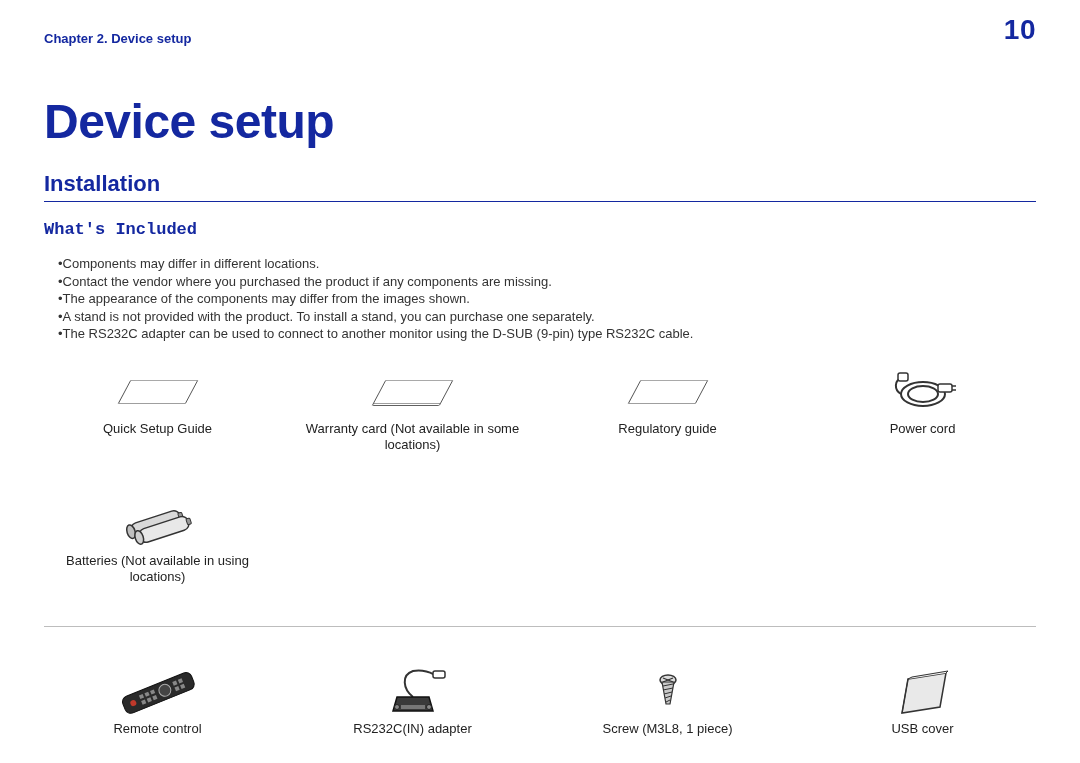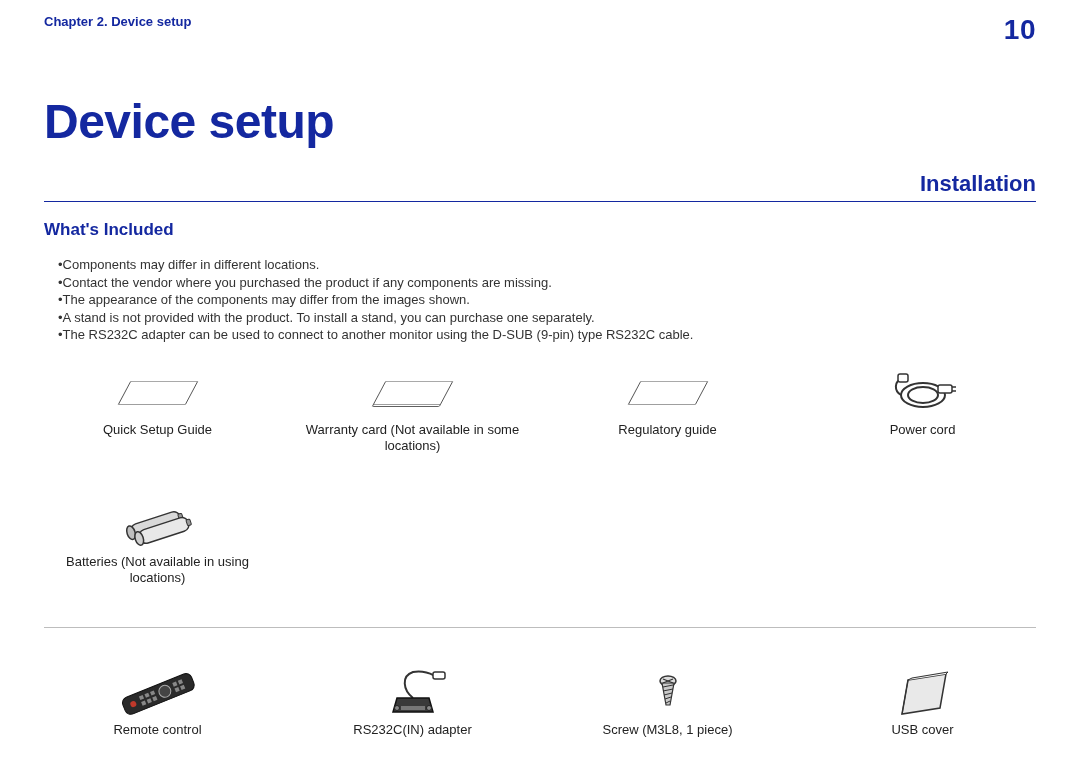--- a/index.html
+++ b/index.html
@@ -1,24 +1,24 @@
 <!DOCTYPE html>
 <html><head>
 <meta charset="utf-8">
 <style>
   * { box-sizing: border-box; margin: 0; padding: 0; }
   html, body { width: 1080px; height: 763px; background: #fff; font-family: "Segoe UI", Arial, sans-serif; color: #2b2b2b; }
   .page { padding: 14px 44px 0 44px; }
-  .header-row { display: flex; justify-content: space-between; align-items: flex-start; }
+  .header-row { display: flex; justify-content: space-between; align-items: flex-end; }
   .chapter-label { color: #1428a0; font-size: 13px; font-weight: 600; }
   .page-number { color: #1428a0; font-size: 28px; font-weight: 700; letter-spacing: 0.5px; }
   .chapter-title { color: #1428a0; font-size: 48px; font-weight: 700; margin-top: 48px; letter-spacing: -0.5px; }
-  .h2 { color: #1428a0; font-size: 22px; font-weight: 700; margin-top: 22px; text-align: right; }
+  .h2 { color: #1428a0; font-size: 22px; font-weight: 700; margin-top: 22px; }
   .hr-blue { border: none; border-top: 1px solid #1428a0; margin-top: 4px; }
-  .h3 { color: #1428a0; font-size: 17px; font-weight: 700; margin-top: 18px; }
+  .h3 { color: #1428a0; font-size: 17px; font-weight: 700; margin-top: 18px; font-family: Liberation Mono, monospace; }
   ul.bullets { list-style: none; margin-top: 16px; }
   ul.bullets li { font-size: 13px; color: #333; line-height: 1.35; padding-left: 14px; position: relative; }
   ul.bullets li::before { content: "•"; position: absolute left: 0; left:0; color:#333; }
   .grid { display: grid; grid-template-columns: repeat(4, 1fr); margin-top: 16px; column-gap: 10px; row-gap: 0; gap: 28px; }
   .cell { text-align: center; padding: 6px 4px 10px 4px; }
   .icon-wrap { height: 54px; display: flex; align-items: center; justify-content: center; }
   .cell .label { font-size: 13px; color: #222; line-height: 1.25; margin-top: 2px; }
   .grid-divider { grid-column: 1 / -1; border-top: 1px solid #bdbdbd; height: 0; margin: 2px 0 4px 0; }
   .sheet { width: 68px; height: 42px; transform: skewX(-28deg) rotateX(55deg); border: 1px solid #555; background: #fff; border-radius: 2px; }
   .sheet.thick { box-shadow: 0 3px 0 -1px #fff, 0 3px 0 0 #555; }

